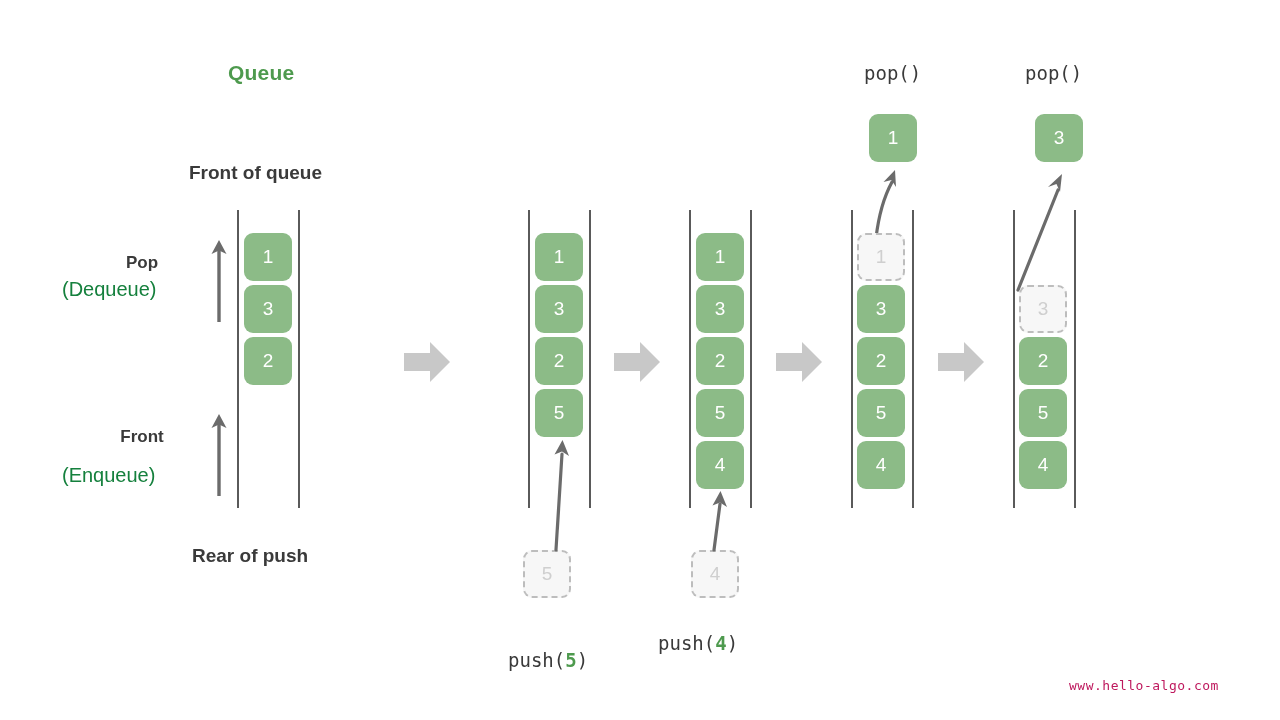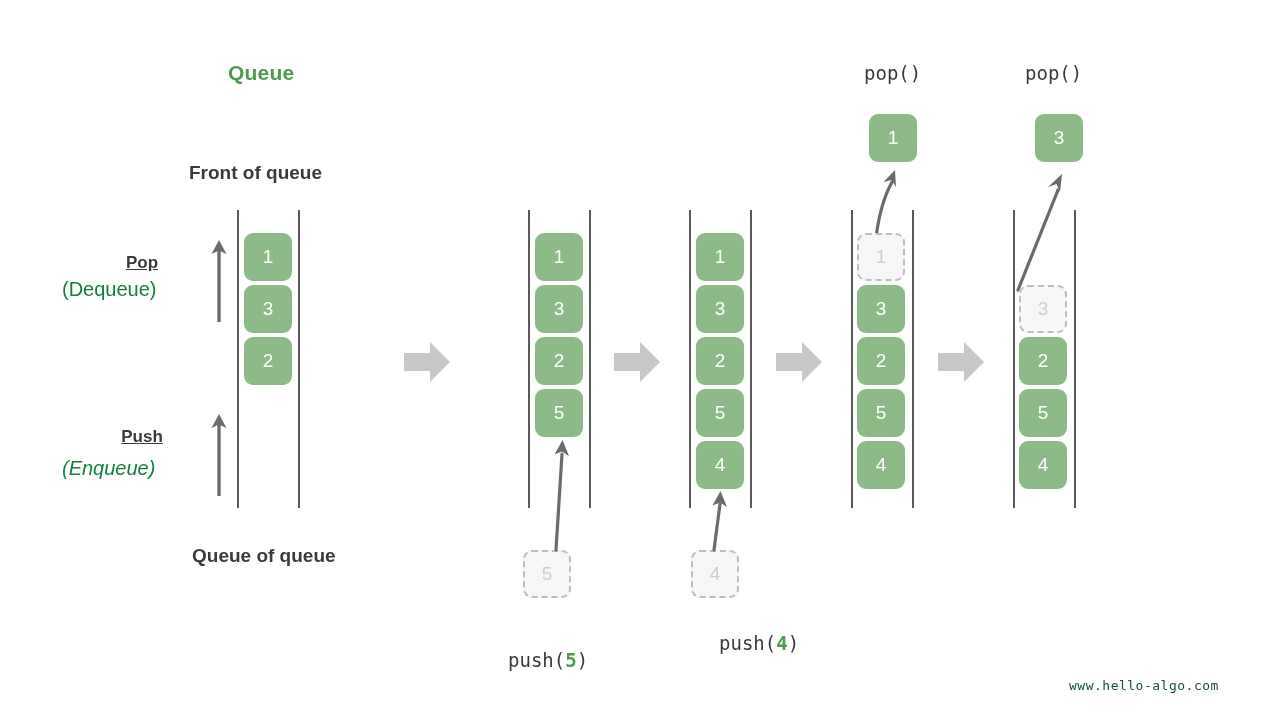--- a/index.html
+++ b/index.html
@@ -16,34 +16,34 @@
   .title{
     font-size:21px;font-weight:bold;color:#4e9a4e;
     letter-spacing:.2px;white-space:nowrap;
   }
   .hdr{
     font-size:19px;font-weight:bold;color:#3a3a3a;
     white-space:nowrap;
   }
   .side-strong{
     font-size:17px;font-weight:bold;color:#3a3a3a;
-    white-space:nowrap;text-align:center;text-decoration:underline;
+    white-space:nowrap;text-align:center;
   }
   .side-sub{
     font-size:20px;font-weight:normal;color:#15803d;
     white-space:nowrap;text-align:left;
   }
   .mono{
     font-family:"DejaVu Sans Mono","Liberation Mono",monospace;
     font-size:19px;color:#3a3a3a;white-space:nowrap;text-align:center;
   }
   .mono .num{color:#4e9a4e;font-weight:bold;}
   .watermark{
     font-family:"DejaVu Sans Mono","Liberation Mono",monospace;
-    font-size:13px;color:#14532d;white-space:nowrap;
+    font-size:13px;color:#be185d;white-space:nowrap;
     letter-spacing:.5px;
   }
 
   
   .rail{
     position:absolute;width:1.6px;background:#5a5a5a;
   }
 
   
   .box{
@@ -64,30 +64,30 @@
 </style>
 </head>
 <body>
 
 <div id="stage">
 
   <div class="abs title" style="left:228px;top:61px;">Queue</div>
 
   <div class="abs hdr" style="left:189px;top:162px;">Front of queue</div>
 
-  <div class="abs hdr" style="left:192px;top:545px;">Queue of queue</div>
+  <div class="abs hdr" style="left:192px;top:545px;">Rear of push</div>
 
   <div class="abs" style="left:62px;top:253px;width:160px;">
     <div class="side-strong">Pop</div>
     <div class="side-sub" style="margin-top:5px;">(Dequeue)</div>
   </div>
 
   <div class="abs" style="left:62px;top:427px;width:160px;">
-    <div class="side-strong">Push</div>
-    <div class="side-sub" style="margin-top:10px;font-style:italic;">(Enqueue)</div>
+    <div class="side-strong">Front</div>
+    <div class="side-sub" style="margin-top:17px;">(Enqueue)</div>
   </div>
 
   <div class="abs" style="left:204px;top:238px;">
     <svg width="30" height="84" viewBox="0 0 30 84">
       <line x1="15" y1="84" x2="15" y2="12" stroke="#6b6b6b" stroke-width="3.4"></line>
       <path d="M15 2 L22.5 16 L15 12.5 L7.5 16 Z" fill="#6b6b6b"></path>
     </svg>
   </div>
 
   <div class="abs" style="left:204px;top:412px;">
@@ -147,21 +147,21 @@
     <div class="box" style="left:696px;top:441px;">4</div>
     <div class="box ghost" style="left:691px;top:550px;">4</div>
     <div class="abs" style="left:700px;top:484px;">
       <svg width="40" height="68" viewBox="0 0 40 68">
         <line x1="14" y1="66" x2="20" y2="20" stroke="#6b6b6b" stroke-width="3.2" stroke-linecap="round"></line>
         <path d="M20.5 7 L27 23 L20 18.5 L12.5 21.5 Z" fill="#6b6b6b"></path>
       </svg>
     </div>
   </div>
 
-  <div class="abs mono" style="left:719px;top:632px;"><span>push(</span><span class="num">4</span><span>)</span></div>
+  <div class="abs mono" style="left:658px;top:632px;"><span>push(</span><span class="num">4</span><span>)</span></div>
 
   <div class="stepbar" style="left:776px;top:340px;">
     <svg width="48" height="44" viewBox="0 0 48 44">
       <path d="M0 13 L26 13 L26 2 L46 22 L26 42 L26 31 L0 31 Z" fill="#c8c8c8"></path>
     </svg>
   </div>
 
   <div class="abs mono" style="left:864px;top:62px;">pop()</div>
 
   <div class="abs" style="left:0;top:0;">

